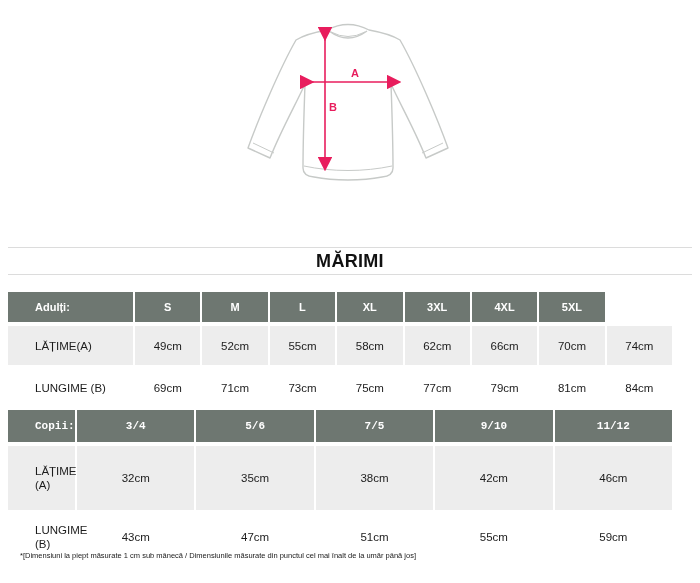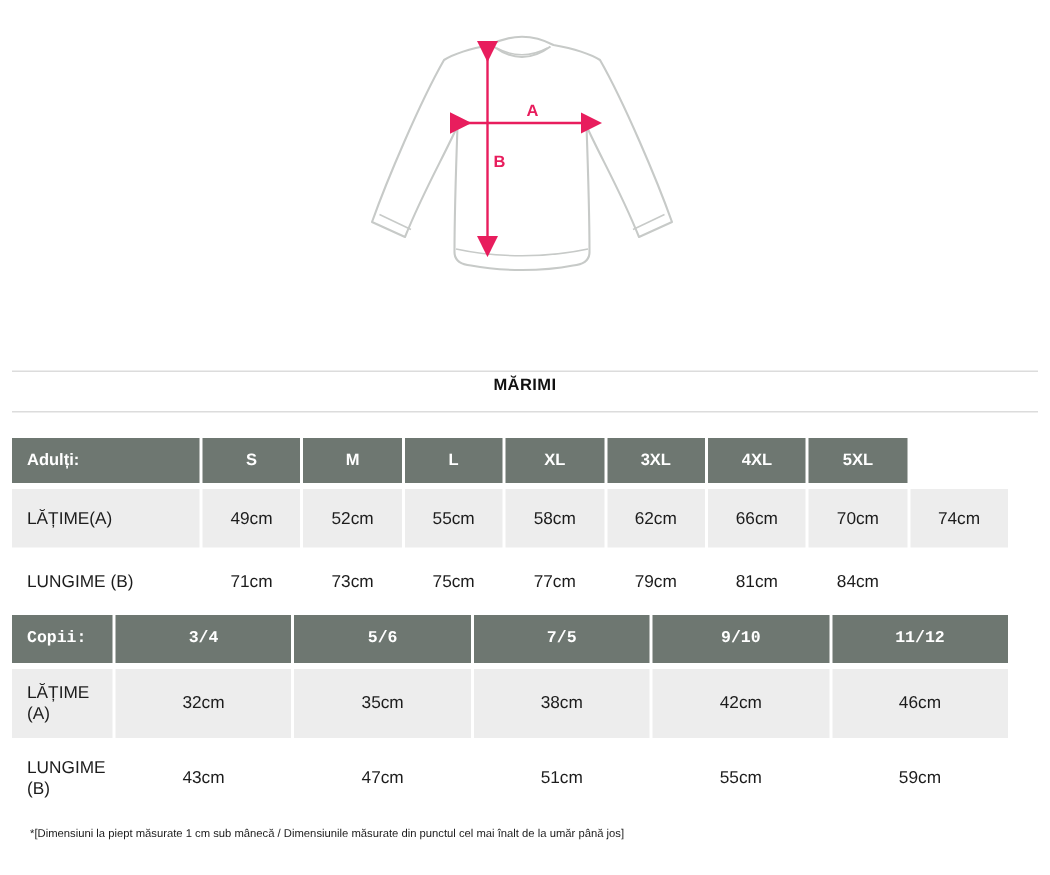--- a/index.html
+++ b/index.html
@@ -7,42 +7,42 @@
   #screen {
     position:relative; width:700px; height:583px; background:#ffffff;
     font-family:"Liberation Sans", sans-serif; color:#1c1c1c; overflow:hidden;
   }
   .shirt-wrap { position:absolute; left:244px; top:20px; width:216px; height:168px; }
   .rule { position:absolute; left:8px; width:684px; height:1px; background:#dcdcdc; }
   #rule-top { top:247px; }
   #rule-bottom { top:274px; }
   .title {
     position:absolute; top:251px; left:0; width:700px; text-align:center;
-    font-size:11px; font-weight:bold; color:#111; letter-spacing:.3px;
+    font-size:18px; font-weight:bold; color:#111; letter-spacing:.3px;
   }
   .table { position:absolute; left:8px; width:664px; }
   #adults-table { top:292px; }
   #children-table { top:410px; }
   .row { display:grid; column-gap:2px; }
   #adults-table .row { grid-template-columns:125px repeat(8, 1fr); }
   #children-table .row { grid-template-columns:67px repeat(5, 1fr); }
   .cell {
     display:flex; align-items:center; justify-content:center;
     font-size:11.5px; color:#1c1c1c; white-space:pre-line; line-height:14px;
   }
-  .cell.lbl { justify-content:flex-start; padding-left:10px; text-align:left; }
+  .cell.lbl { justify-content:flex-start; padding-left:27px; text-align:left; }
   .row.head .cell { background:#6e7771; color:#ffffff; font-weight:bold; font-size:11px; }
   .row.light { margin-top:4px; }
   .row.light .cell { background:#ededed; }
   .row.plain .cell { background:transparent; }
   #adults-table .row.head  { height:30px; }
   #adults-table .row.light { height:39px; }
   #adults-table .row.plain { height:34px; margin-top:6px; }
   #children-table .row.head  { height:32px;font-family:Liberation Mono, monospace; }
-  #children-table .row.light { height:46px; }
+  #children-table .row.light { height:64px; }
   #children-table .row.plain { height:46px; margin-top:4px; }
   .footnote {
     position:absolute; left:20px; top:551px; width:660px;
     font-size:7.5px; color:#1a1a1a;
   }
 </style>
 </head>
 <body>
 
 <div id="screen">
@@ -107,20 +107,21 @@
       <div class="cell">52cm</div>
       <div class="cell">55cm</div>
       <div class="cell">58cm</div>
       <div class="cell">62cm</div>
       <div class="cell">66cm</div>
       <div class="cell">70cm</div>
       <div class="cell">74cm</div>
     </div>
     <div class="row plain">
       <div class="cell lbl">LUNGIME (B)</div>
+      <div class="cell">69cm</div>
       <div class="cell">71cm</div>
       <div class="cell">73cm</div>
       <div class="cell">75cm</div>
       <div class="cell">77cm</div>
       <div class="cell">79cm</div>
       <div class="cell">81cm</div>
       <div class="cell">84cm</div>
     </div>
   </div>
 

